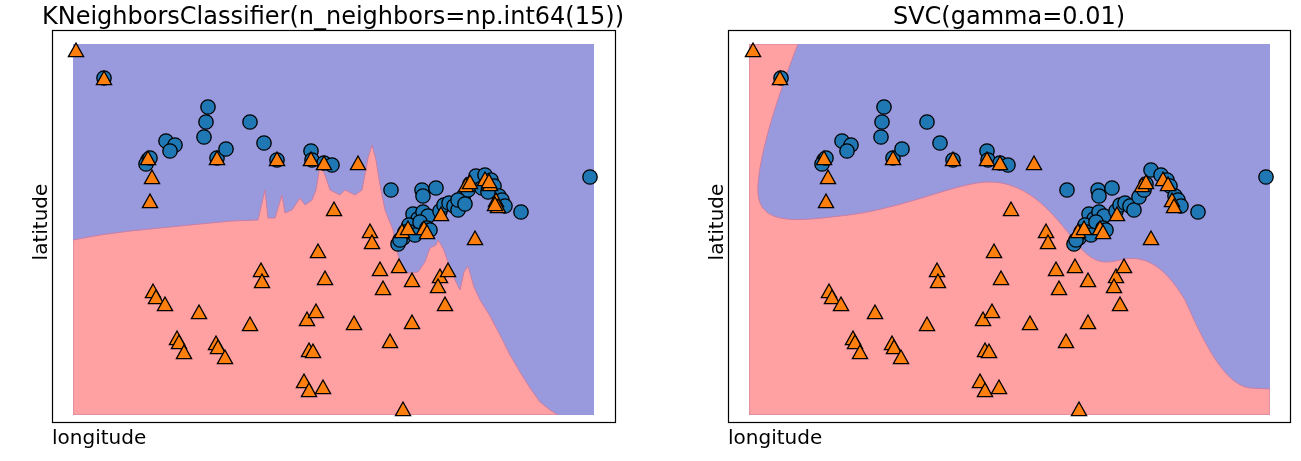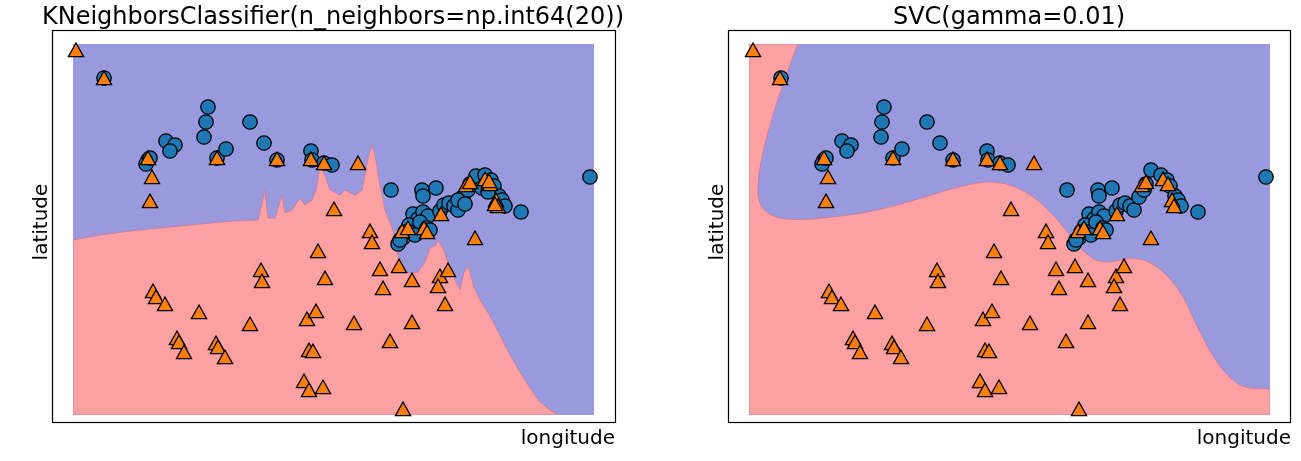--- a/index.html
+++ b/index.html
@@ -1,21 +1,21 @@
 <!DOCTYPE html>
 <html><head>
 <meta charset="utf-8">
 <style>
   html, body { margin: 0; padding: 0; background: #ffffff; }
   body { width: 1301px; height: 461px; position: relative; overflow: hidden;
          font-family: "DejaVu Sans", sans-serif; color: #000; }
   .panel { position: absolute; top: 0; width: 650px; height: 461px; }
   .title { position: absolute; top: 2px; left: 0; width: 100%; text-align: center;
            font-size: 24px; white-space: nowrap; }
-  .xlabel { position: absolute; top: 425px; font-size: 20px; text-align: right; width: 563px; }
+  .xlabel { position: absolute; top: 425px; font-size: 20px; text-align: left; width: 563px; }
   .ylabel { position: absolute; font-size: 20px; transform: rotate(-90deg); transform-origin: center;
             width: 120px; text-align: center; }
   svg.plot { position: absolute; top: 0; left: 0; }
 </style>
 </head>
 <body>
 
 <svg class="plot" id="plot-svg" width="1301" height="461" xmlns="http://www.w3.org/2000/svg">
   <g id="g-left">
       <defs>
@@ -265,21 +265,21 @@
       <polygon points="1146,175 1138.4,188.6 1153.6,188.6" fill="#ff7f0e" stroke="#000000" stroke-width="1.3" stroke-linejoin="miter"></polygon>
       <polygon points="1163,172 1155.4,185.6 1170.6,185.6" fill="#ff7f0e" stroke="#000000" stroke-width="1.3" stroke-linejoin="miter"></polygon>
       <polygon points="1168,177 1160.4,190.6 1175.6,190.6" fill="#ff7f0e" stroke="#000000" stroke-width="1.3" stroke-linejoin="miter"></polygon>
       <polygon points="1172,193 1164.4,206.6 1179.6,206.6" fill="#ff7f0e" stroke="#000000" stroke-width="1.3" stroke-linejoin="miter"></polygon>
       <polygon points="1174,199 1166.4,212.6 1181.6,212.6" fill="#ff7f0e" stroke="#000000" stroke-width="1.3" stroke-linejoin="miter"></polygon>
       <polygon points="1103,225 1095.4,238.6 1110.6,238.6" fill="#ff7f0e" stroke="#000000" stroke-width="1.3" stroke-linejoin="miter"></polygon>
     </g>
 </svg>
 
 <div class="panel" style="left:8px;">
-  <div class="title">KNeighborsClassifier(n_neighbors=np.int64(20))</div>
+  <div class="title">KNeighborsClassifier(n_neighbors=np.int64(15))</div>
   <div class="xlabel" style="left:44px;">longitude</div>
   <div class="ylabel" style="left:-28px; top:210px;">latitude</div>
 </div>
 
 <div class="panel" style="left:684px;">
   <div class="title">SVC(gamma=0.01)</div>
   <div class="xlabel" style="left:44px;">longitude</div>
   <div class="ylabel" style="left:-28px; top:210px;">latitude</div>
 </div>
 

